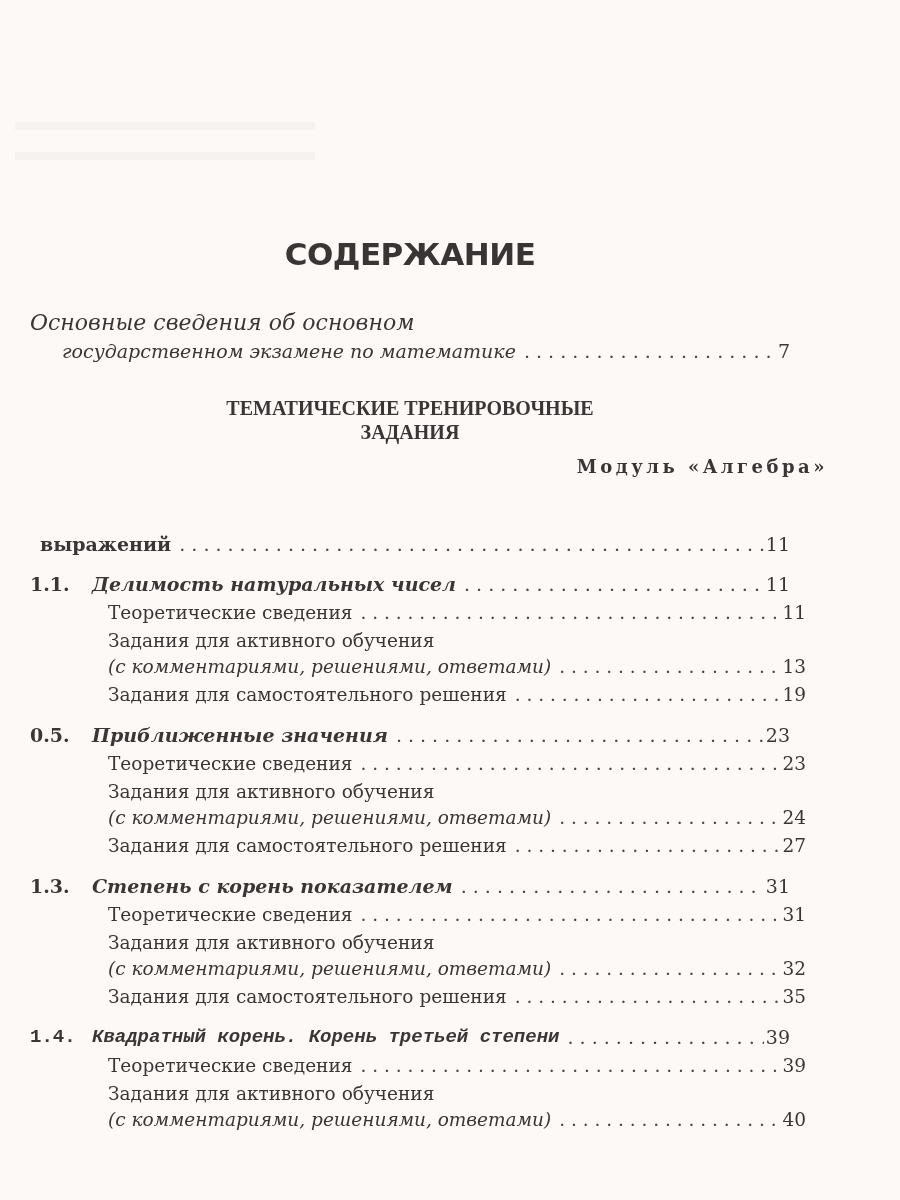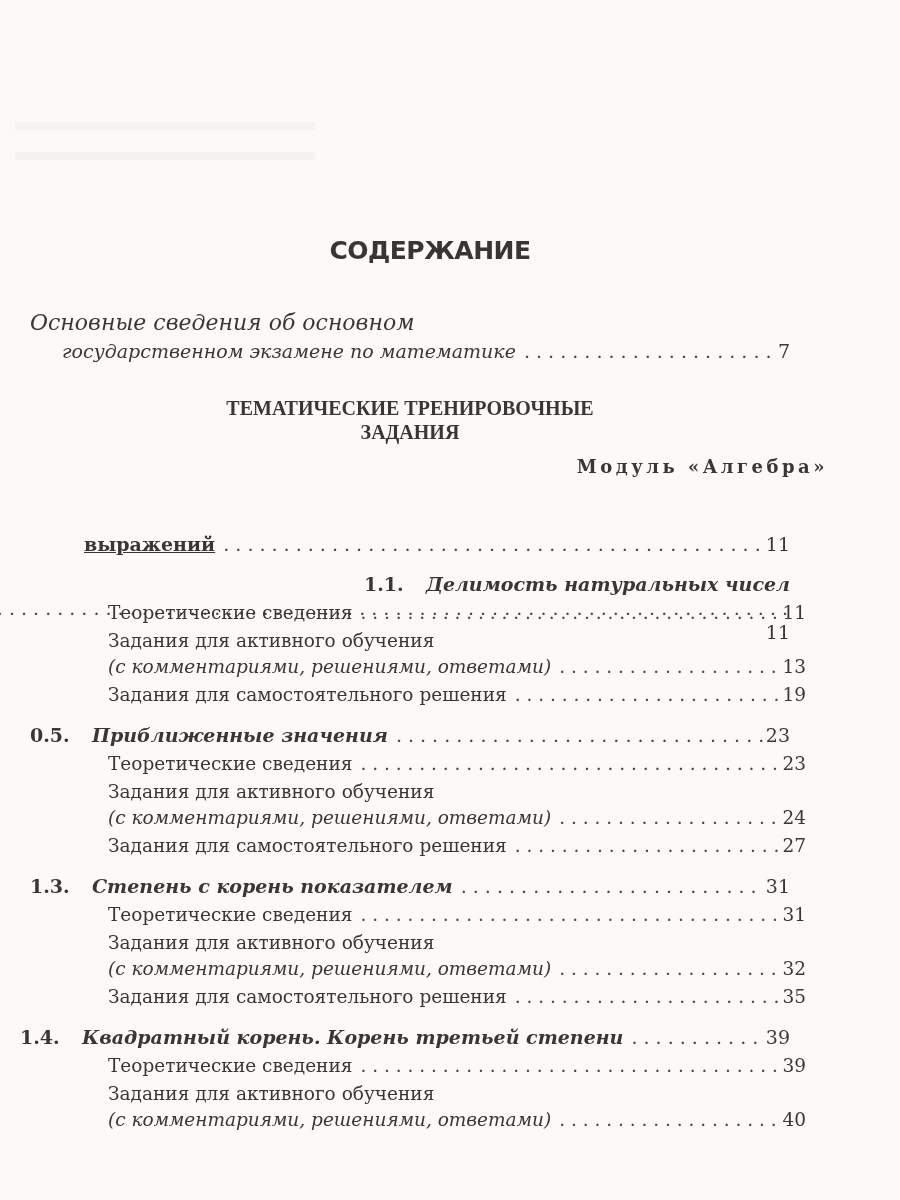--- a/index.html
+++ b/index.html
@@ -9,23 +9,23 @@
       color: #3b3636;
       font-family: "DejaVu Serif", "Liberation Serif", serif;
       position: relative;
     }
     .page { position: absolute; left: 0; top: 0; width: 900px; height: 1200px; }
     .bleed { position: absolute; left: 15px; top: 100px; width: 300px; height: 80px;
       background: repeating-linear-gradient(180deg, rgba(0,0,0,0) 0 22px, rgba(120,110,110,0.05) 22px 30px); }
     .title {
       position: absolute; top: 236px; left: 0; width: 820px; text-align: center;
       font-family: "DejaVu Sans", "Liberation Sans", sans-serif;
-      font-weight: bold; font-size: 25px; letter-spacing: -0.5px; color: #3a3535; margin-left: 20px;
+      font-weight: bold; font-size: 31px; letter-spacing: -0.5px; color: #3a3535;
     }
-    .row { position: absolute; left: 0; width: 790px; display: flex; align-items: flex-end; white-space: nowrap; font-size: 19px; line-height: 24px; }
+    .row { position: absolute; left: 0; width: 790px; display: flex; align-items: flex-start; white-space: nowrap; font-size: 19px; line-height: 24px; }
     .row .label { flex: 0 0 auto; }
     .row .dots { flex: 1 1 auto; overflow: hidden; margin: 0 2px 0 8px; letter-spacing: 4.2px; color: #4a4444; }
     .row .dots::before { content: ". . . . . . . . . . . . . . . . . . . . . . . . . . . . . . . . . . . . . . . . . . . . . . . . . . . . . . . . . . . . . . . . . . . . . . . . . . . . . . . . . . . . . . . ."; letter-spacing: 0; word-spacing: 0; }
     .row .num { flex: 0 0 auto; }
     .plain-line { position: absolute; white-space: nowrap; font-size: 22px; line-height: 24px; }
     .italic { font-style: italic; }
     .bold { font-weight: bold; }
     .section-title { position: absolute; left: 0; width: 820px; text-align: center; font-weight: bold; font-size: 19px; line-height: 24px; font-family: "Liberation Serif", "DejaVu Serif", serif; }
     .module { position: absolute; left: 8px; width: 820px; text-align: right; font-weight: bold; font-size: 18px; letter-spacing: 3.5px; }
     .sec-num { display: inline-block; width: 62px; font-weight: bold; }
@@ -45,26 +45,26 @@
     <span class="label italic" style="padding-left:62px;">государственном экзамене по математике</span>
     <span class="dots"></span>
     <span class="num">7</span>
   </div>
 
   <div class="section-title" style="top:420px; font-size:20px;">ЗАДАНИЯ</div>
   <div class="section-title" style="top:396px; font-size:20px;">ТЕМАТИЧЕСКИЕ ТРЕНИРОВОЧНЫЕ</div>
   <div class="module" style="top:456px;">Модуль «Алгебра»</div>
 
   <div class="row bold" style="top:532px;">
-    <span class="label" style="padding-left:84px;text-decoration:underline;">выражений</span>
+    <span class="label" style="padding-left:40px;">выражений</span>
     <span class="dots" style="font-weight:normal;"></span>
     <span class="num" style="font-weight:normal;">11</span>
   </div>
 
-  <div class="row" style="top:572px;flex-direction:column;">
+  <div class="row" style="top:572px;">
     <span class="label" style="padding-left:30px;"><span class="sec-num">1.1.</span><span class="italic bold">Делимость натуральных чисел</span></span>
     <span class="dots"></span>
     <span class="num">11</span>
   </div>
   <div class="row sub" style="top:601px;">
     <span class="label" style="padding-left:92px;">Теоретические сведения</span>
     <span class="dots"></span>
     <span class="num">11</span>
   </div>
   <div class="plain-line sub" style="left:92px; top:629px;">Задания для активного обучения</div>
@@ -117,21 +117,21 @@
     <span class="dots"></span>
     <span class="num">32</span>
   </div>
   <div class="row sub" style="top:985px;">
     <span class="label" style="padding-left:92px;">Задания для самостоятельного решения</span>
     <span class="dots"></span>
     <span class="num">35</span>
   </div>
 
   <div class="row" style="top:1025px;">
-    <span class="label" style="padding-left:20px;"><span class="sec-num">1.4.</span><span class="italic bold">Квадратный корень. Корень третьей степени</span></span>
+    <span class="label" style="padding-left:30px;font-family:Liberation Mono, monospace;"><span class="sec-num">1.4.</span><span class="italic bold">Квадратный корень. Корень третьей степени</span></span>
     <span class="dots"></span>
     <span class="num">39</span>
   </div>
   <div class="row sub" style="top:1054px;">
     <span class="label" style="padding-left:92px;">Теоретические сведения</span>
     <span class="dots"></span>
     <span class="num">39</span>
   </div>
   <div class="plain-line sub" style="left:92px; top:1082px;">Задания для активного обучения</div>
   <div class="row sub" style="top:1108px;">

